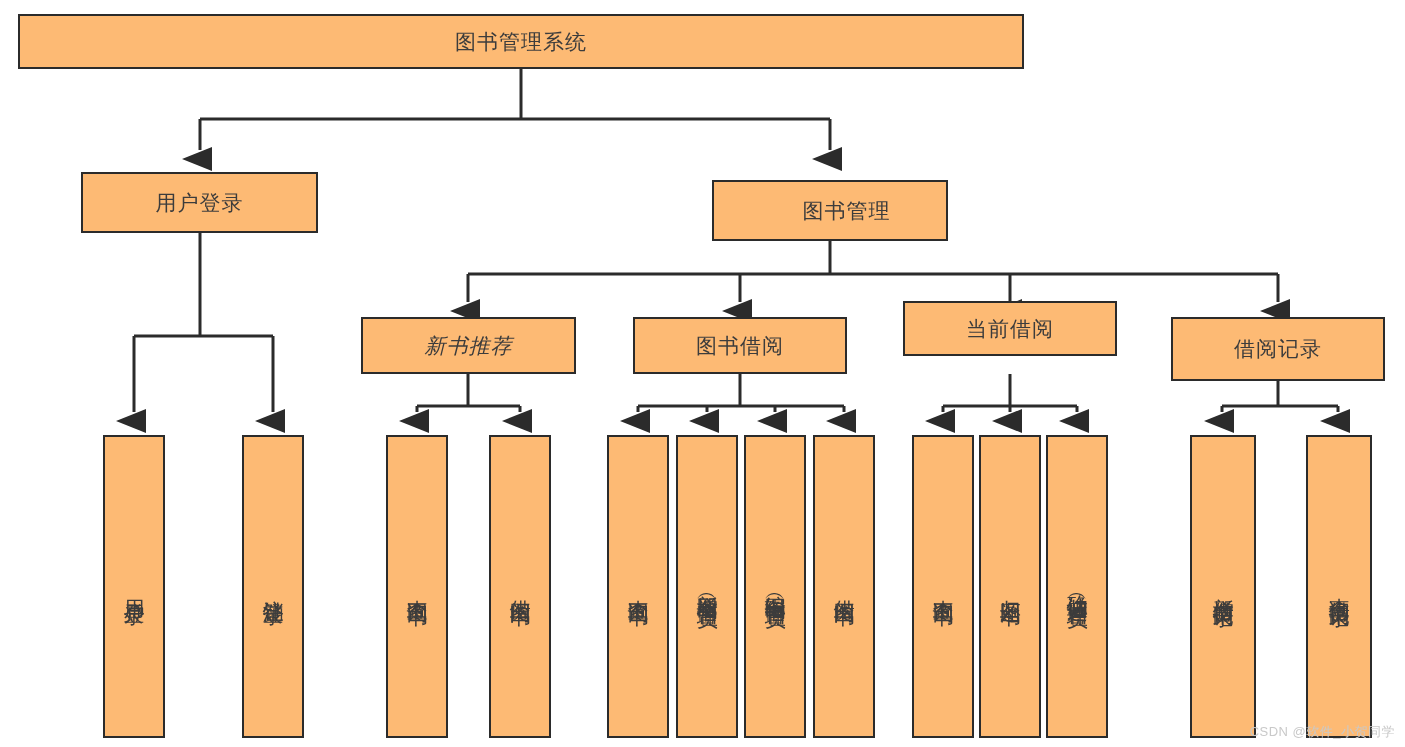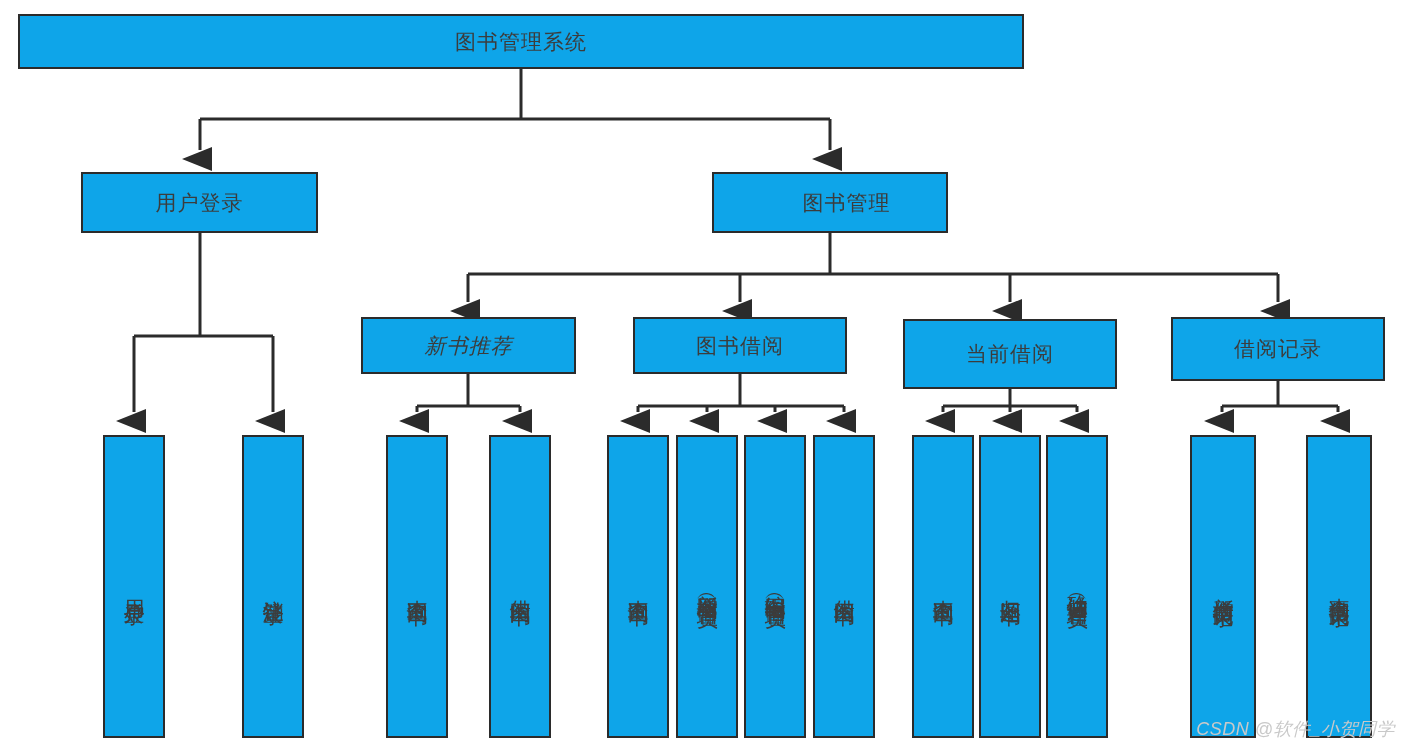--- a/index.html
+++ b/index.html
@@ -21,21 +21,21 @@
     position: absolute;
     left: 0;
     top: 0;
     width: 1405px;
     height: 747px;
     pointer-events: none;
   }
   .node {
     position: absolute;
     box-sizing: border-box;
-    background: #0ea5e9;
+    background: #fdba74;
     border: 2px solid #2b2b2b;
     display: flex;
     align-items: center;
     justify-content: center;
     color: #3c3c3c;
     text-align: center;
   }
   .node.horiz {
     font-size: 21px;
     letter-spacing: 1px;
@@ -52,25 +52,24 @@
   .node.vert .vtext {
     writing-mode: vertical-rl;
     text-orientation: upright;
     white-space: normal;
     max-height: 100%;
   }
   .watermark {
     position: absolute;
     right: 10px;
     bottom: 6px;
-    font-size: 18px;
+    font-size: 13px;
     color: #c9c9c9;
     letter-spacing: 0.5px;
     white-space: nowrap;
-    font-style: italic;
   }
 </style>
 </head>
 <body>
 
 <div id="canvas">
 
   <svg class="wires" viewBox="0 0 1405 747">
     <defs>
       <marker id="arrow" markerWidth="10" markerHeight="10" refX="1" refY="4" orient="auto" markerUnits="strokeWidth">
@@ -124,31 +123,31 @@
     </g>
   </svg>
 
   <div class="node horiz" style="left:18px; top:14px; width:1006px; height:55px;">
     <span>图书管理系统</span>
   </div>
 
   <div class="node horiz" style="left:81px; top:172px; width:237px; height:61px;">
     <span>用户登录</span>
   </div>
-  <div class="node horiz" style="left:712px; top:172px; width:236px; height:61px;padding-left:33px;">
+  <div class="node horiz" style="left:712px; top:180px; width:236px; height:61px;padding-left:33px;">
     <span>图书管理</span>
   </div>
 
   <div class="node horiz" style="left:361px; top:317px; width:215px; height:57px;font-style:italic;">
     <span>新书推荐</span>
   </div>
   <div class="node horiz" style="left:633px; top:317px; width:214px; height:57px;">
     <span>图书借阅</span>
   </div>
-  <div class="node horiz" style="left:903px; top:319px; width:214px; height:70px;">
+  <div class="node horiz" style="left:903px; top:301px; width:214px; height:55px;">
     <span>当前借阅</span>
   </div>
   <div class="node horiz" style="left:1171px; top:317px; width:214px; height:64px;">
     <span>借阅记录</span>
   </div>
 
   <div class="node vert" style="left:103px; top:435px; width:62px; height:303px;">
     <span class="vtext">用户登录</span>
   </div>
   <div class="node vert" style="left:242px; top:435px; width:62px; height:303px;">

